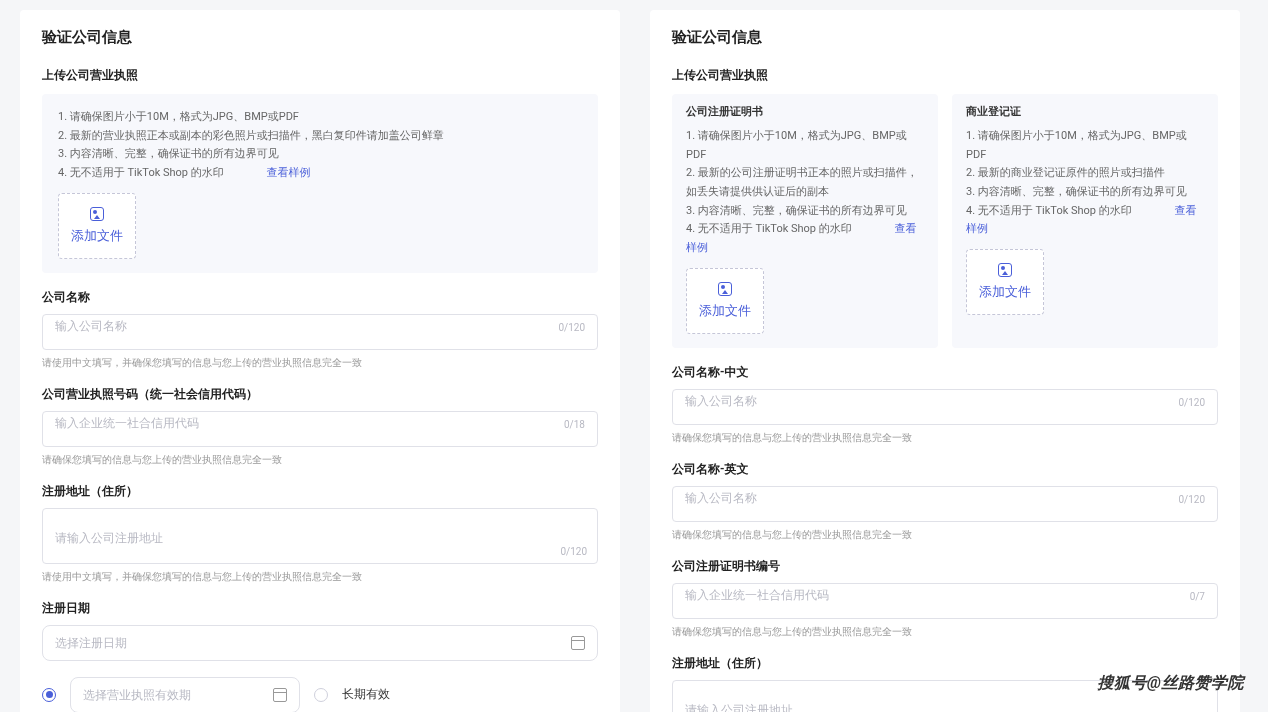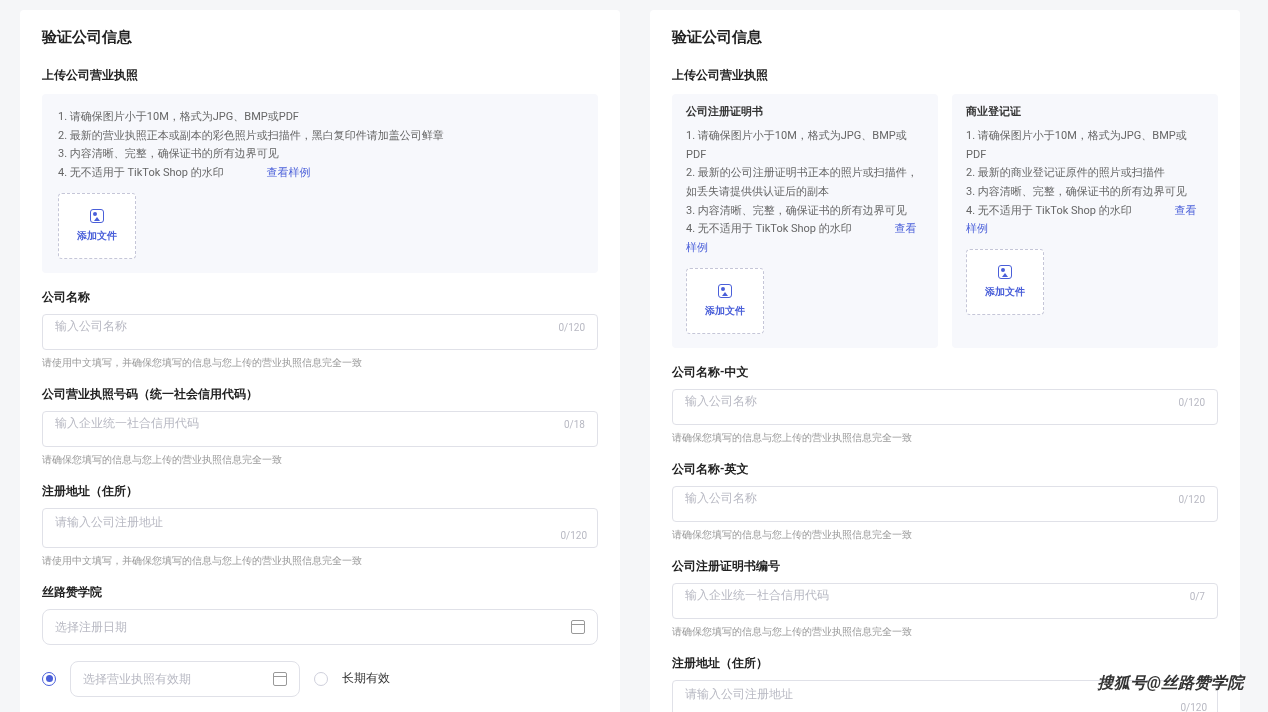--- a/index.html
+++ b/index.html
@@ -101,23 +101,23 @@
     position: absolute;
     width: 0;
     height: 0;
     border-left: 3px solid transparent;
     border-right: 3px solid transparent;
     border-bottom: 4px solid #4a5fd9;
     bottom: 1px;
     left: 3px;
   }
   .upload-box .label {
-    font-size: 10px;
+    font-size: 13px;
     color: #4a5fd9;
-    font-weight: 700;
+    font-weight: 400;
   }
 
   .field { margin-bottom: 16px; }
   .field-label {
     font-size: 12px;
     font-weight: 600;
     color: #222;
     margin-bottom: 8px;
     display: block;
   }
@@ -142,21 +142,21 @@
   .input-wrap input::placeholder { color: #b8b9c3; }
   .counter {
     font-size: 10px;
     color: #b8b9c3;
   }
   .textarea-wrap {
     position: relative;
     border: 1px solid #e0e1e8;
     border-radius: 4px;
     background: #fff;
-    padding: 6px 12px 18px;
+    padding: 22px 12px 18px;
   }
   .textarea-wrap input {
     width: 100%;
     border: none;
     outline: none;
     font-size: 12px;
     background: transparent;
   }
   .textarea-wrap input::placeholder { color: #b8b9c3; }
   .textarea-wrap .counter {
@@ -290,21 +290,21 @@
     <div class="field">
       <label class="field-label">注册地址（住所）</label>
       <div class="textarea-wrap">
         <input type="text" placeholder="请输入公司注册地址" style="">
         <span class="counter">0/120</span>
       </div>
       <div class="hint">请使用中文填写，并确保您填写的信息与您上传的营业执照信息完全一致</div>
     </div>
 
     <div class="field">
-      <label class="field-label">丝路赞学院</label>
+      <label class="field-label">注册日期</label>
       <div class="date-wrap">
         <input type="text" placeholder="选择注册日期" style="">
         <span class="calendar-icon"></span>
       </div>
     </div>
 
     <div class="field">
       <div class="radio-row">
         <span class="radio checked"></span>
         <div class="date-wrap">

